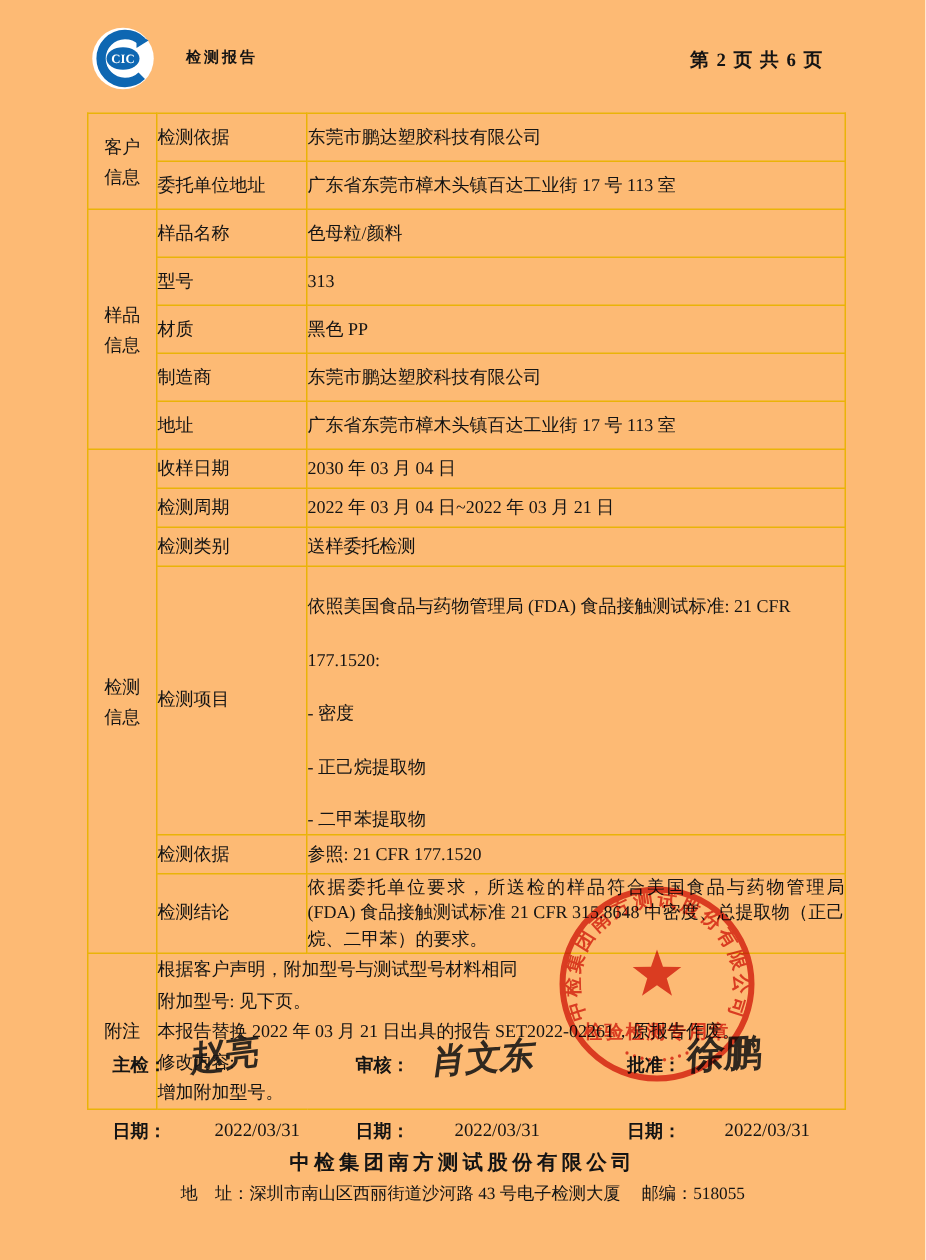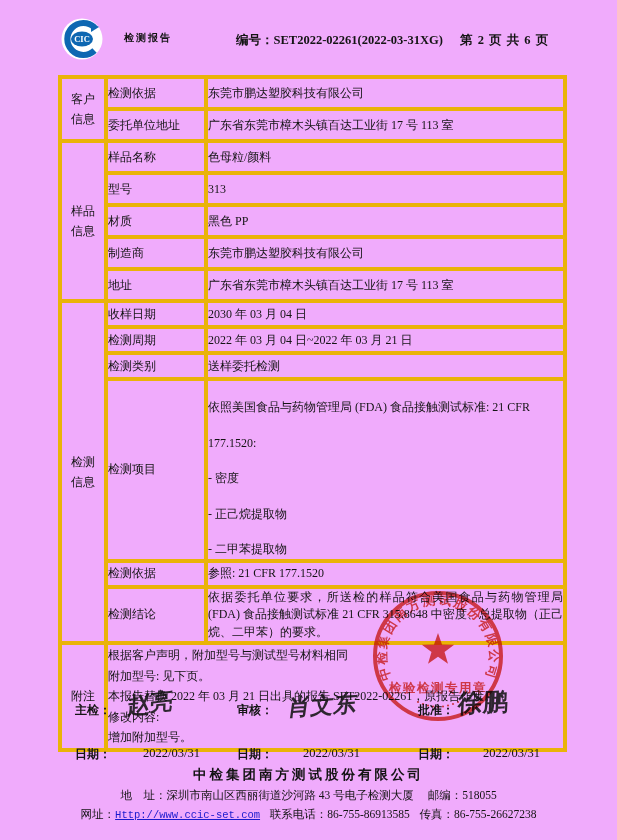--- a/index.html
+++ b/index.html
@@ -1,28 +1,28 @@
 <!DOCTYPE html>
 <html><head>
 <meta charset="utf-8">
 <style>
   html,body{margin:0;padding:0;background:#fff;}
   body{width:617px;height:840px;position:relative;font-family:"Liberation Serif","DejaVu Serif",serif;color:#141414;}
-  .page{position:absolute;inset:0;background:#f0abfc;overflow:hidden;}
+  .page{position:absolute;inset:0;background:#fdba74;overflow:hidden;}
 
   
   .header{position:absolute;top:16px;left:0;width:617px;height:52px;}
   .logo{position:absolute;left:61px;top:2px;width:42px;height:42px;}
   .header-title{position:absolute;left:124px;top:15px;font-size:10px;font-weight:bold;letter-spacing:2px;}
   .header-no{position:absolute;left:236px;top:16px;font-size:12.5px;font-weight:bold;}
   .header-page{position:absolute;left:460px;top:16px;font-size:12.5px;font-weight:bold;letter-spacing:1px;text-align:right;}
 
   
   table.report{position:absolute;top:75px;left:58px;width:505px;border-collapse:collapse;table-layout:fixed;}
-  table.report td{border:4px solid #eab308;font-size:12px;vertical-align:middle;padding:0;}
+  table.report td{border:1px solid #eab308;font-size:12px;vertical-align:middle;padding:0;}
   td.group{ text-align:center;}
   td.group .gl{display:block;line-height:20px;}
   td.flabel{padding-left:12px;}
   td.fvalue{padding-left:14px;}
   tr.h32{height:32px;}
   tr.h26{height:26px;}
   td.ml{padding:5px 8px 5px 14px;}
   td.ml div{line-height:17.5px;white-space:nowrap;margin-top:18px;}
   td.concl{padding:5px 10px 5px 14px;line-height:17.5px;text-align:justify;}
   td.notes-cell{padding:6px 10px 6px 14px;}
@@ -53,23 +53,20 @@
 
   <div class="header">
     <svg class="logo" viewBox="0 0 42 42">
       <circle cx="21" cy="21" r="20.5" fill="#ffffff"></circle>
       <path d="M 33.5,9.5 A 16,16 0 1 0 33.5,32.5" stroke="#0e67b2" stroke-width="6.2" fill="none"></path>
       <polygon points="30,4 38,9 30,14" fill="#0e67b2"></polygon>
       <ellipse cx="21" cy="21" rx="11" ry="7.5" fill="#0e67b2"></ellipse>
       <text x="21" y="24" text-anchor="middle" font-size="8.5" font-weight="bold" fill="#ffffff" font-family="Liberation Serif,serif">CIC</text>
     </svg>
     <div class="header-title">检测报告</div>
-    <div class="header-no">
-      <span>编号：</span><span>SET2022-02261(2022-03-31XG)</span>
-    </div>
     <div class="header-page">第 2 页 共 6 页</div>
   </div>
 
   <table class="report">
     <colgroup>
         <col style="width:46px">
         <col style="width:100px">
         <col style="width:359px">
       </colgroup>
 
@@ -195,22 +192,15 @@
         <circle cx="83" cy="116" r="1.1"></circle>
         <circle cx="88" cy="114" r="1.1"></circle>
     </g>
   </svg>
 
   <div class="footer">
     <div class="footer-company">中检集团南方测试股份有限公司</div>
     <div class="footer-line">
       <span>地　址：</span><span>深圳市南山区西丽街道沙河路 43 号电子检测大厦</span><span class="sep"></span><span>邮编：</span><span>518055</span>
     </div>
-    <div class="footer-line">
-      <span>网址：</span><a class="weblink" href="#">Http://www.ccic-set.com</a>
-      <span class="sep" style="width:4px"></span>
-      <span>联系电话：</span><span>86-755-86913585</span>
-      <span class="sep" style="width:4px"></span>
-      <span>传真：</span><span>86-755-26627238</span>
-    </div>
   </div>
 
 </div>
 
 </body></html>

